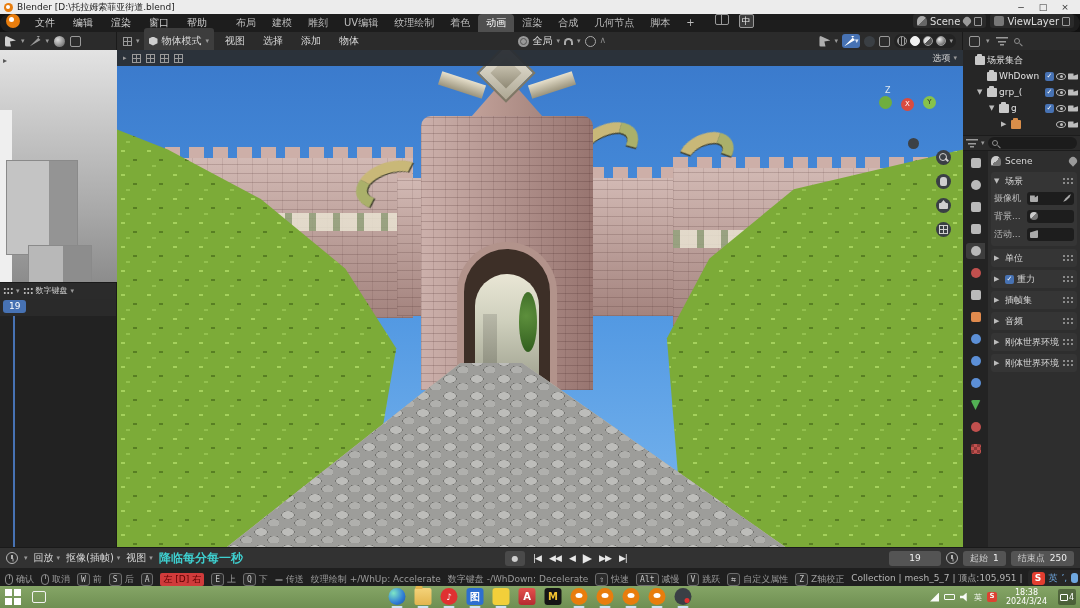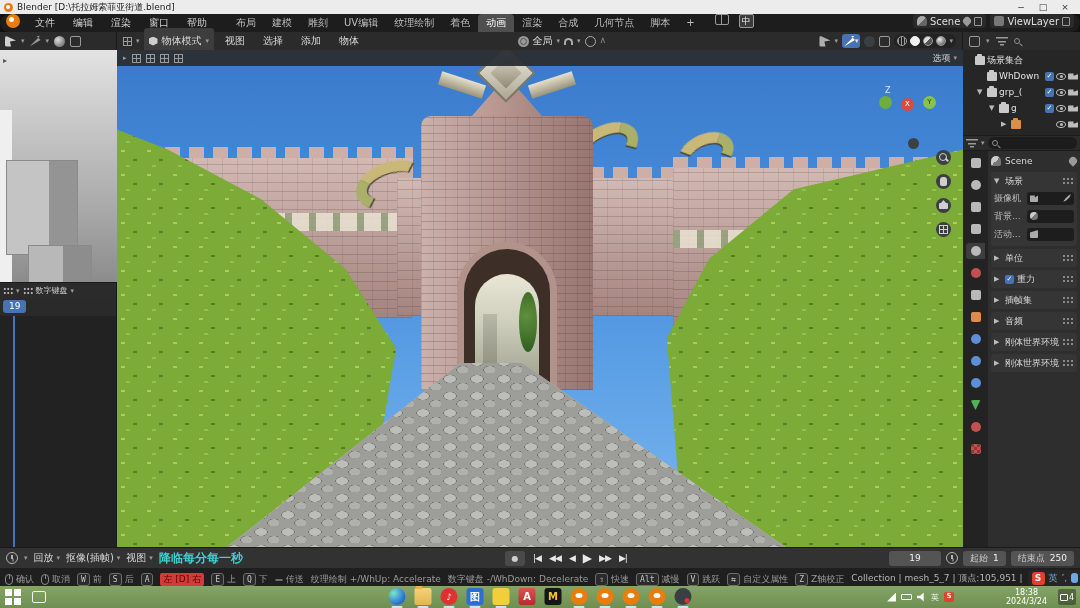--- a/index.html
+++ b/index.html
@@ -269,21 +269,21 @@
   .tb-blender::before{content:"";position:absolute;left:5px;top:5px;width:7px;height:5px;border-radius:50%;background:#fff;}
   .tb-rec{border-radius:50%;background:#3a3f45;}
   .tb-rec::before{content:"";position:absolute;right:2px;bottom:2px;width:5px;height:5px;border-radius:50%;background:#e03131;}
   .tray{margin-left:auto;display:flex;align-items:center;gap:5px;color:#fff;}
   .tray-ic{width:9px;height:9px;opacity:.95;}
   .ti-net{background:#fff;clip-path:polygon(0 100%,100% 0,100% 100%);}
   .ti-bat{border:1px solid #fff;width:11px;height:6px;border-radius:1px;position:relative;}
   .ti-spk{background:#fff;clip-path:polygon(0 35%,35% 35%,75% 0,75% 100%,35% 65%,0 65%);}
   .ti-lang{font-size:8px;line-height:9px;width:auto;}
   .ti-sogou{background:#e33e30;border-radius:2px;color:#fff;font-size:7px;font-weight:bold;text-align:center;line-height:9px;width:10px;height:10px;}
-  .clockbox{text-align:center;font-size:8px;line-height:9px;color:#fff;padding:0 4px;margin-left:43px;}
+  .clockbox{text-align:center;font-size:8px;line-height:9px;color:#fff;padding:0 4px;}
   .notif{width:18px;height:16px;background:rgba(0,0,0,.35);border-radius:2px;color:#fff;font-size:8px;display:flex;align-items:center;justify-content:center;gap:1px;margin-left:2px;}
   .notif .bub{width:8px;height:7px;border:1px solid #fff;border-radius:1px;}
 </style>
 </head>
 <body>
 
 <div id="root">
 
   <div class="titlebar">
     <span class="blender-dot"></span>

